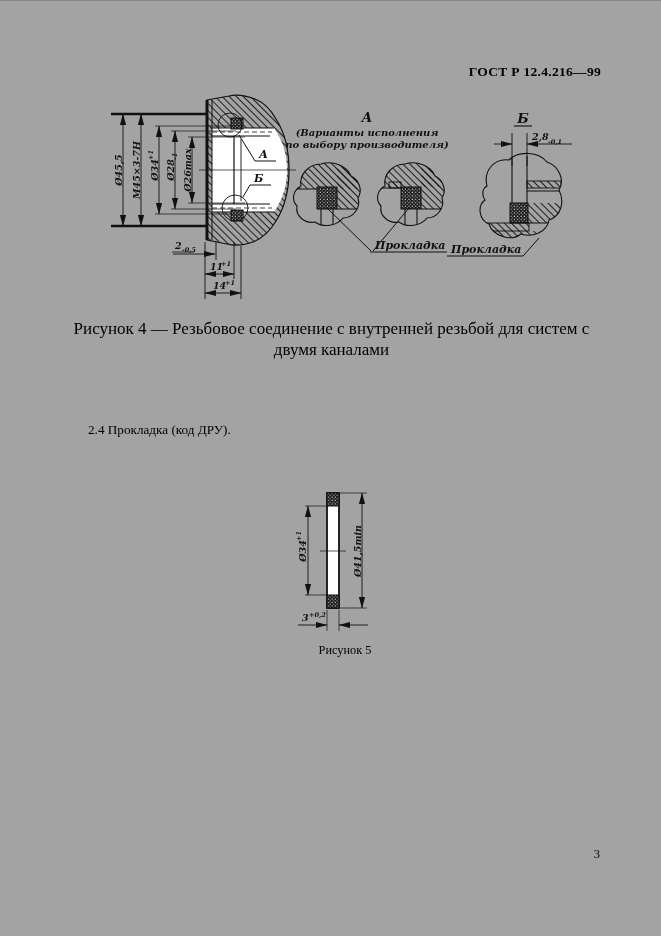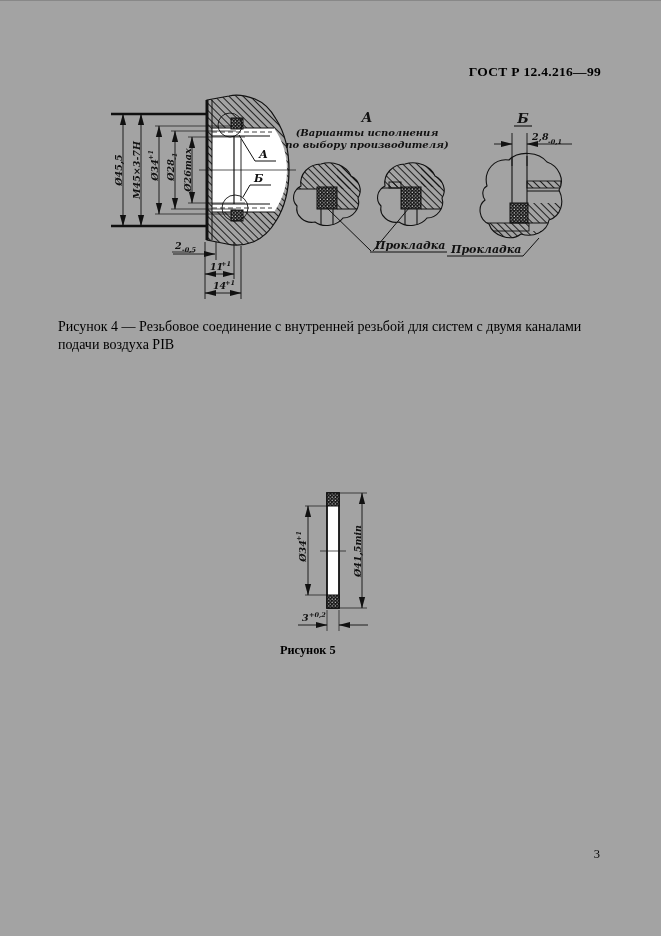--- a/index.html
+++ b/index.html
@@ -1,26 +1,26 @@
 <!DOCTYPE html>
 <html><head>
 <meta charset="utf-8">
 <style>
   html,body { margin:0; padding:0; background:#888; }
   .page { position:relative; width:661px; height:936px; background:#a3a3a3;
           font-family:"Liberation Serif", serif; color:#000; overflow:hidden; margin:1px auto; }
   .hdr { position:absolute; top:63px; left:0; width:601px; text-align:right;
          font-weight:bold; font-size:13.5px; letter-spacing:0.3px; }
-  .cap4 { position:absolute; top:317px; left:58px; width:547px; text-align:left;
-          font-size:14px; line-height:1.25; }
+  .cap4 { position:absolute; top:317px; left:58px; width:547px; text-align:center;
+          font-size:17px; line-height:1.25; }
   .bodytext { position:absolute; top:421px; left:58px; width:548px; font-size:13.2px; line-height:1.24; }
   .bodytext p { margin:0; }
   .ind { text-indent:30px; }
   .just { text-align:justify; text-align-last:justify; }
-  .cap5 { position:absolute; top:642px; left:280px; width:130px; text-align:left; font-size:12.3px;font-weight:bold; }
+  .cap5 { position:absolute; top:642px; left:280px; width:130px; text-align:center; font-size:12.3px; }
   .pagenum { position:absolute; top:846px; left:0; width:600px; text-align:right; font-size:12.5px; }
   svg { position:absolute; overflow:visible; }
   svg text { font-family:"DejaVu Serif", serif; font-style:italic; font-weight:bold;
              fill:#111; stroke:none; }
   .dim  { font-size:9.5px; }
   .tol  { font-size:6.5px; }
   .lbl  { font-size:11px; }
   .ttl  { font-size:13.5px; }
   .note { font-size:10px; }
 </style>
@@ -217,24 +217,24 @@
       <g stroke-width="1">
         <line x1="428" y1="170" x2="444" y2="152"></line>
         <line x1="352" y1="170" x2="428" y2="170"></line>
         <text class="lbl" x="356" y="167">Прокладка</text>
       </g>
     </g>
   </svg>
 
   <div class="cap4">
     <div>Рисунок 4 — Резьбовое соединение с внутренней резьбой для систем с двумя каналами</div>
-    <div>подачи воздуха PIB</div>
   </div>
 
   <div class="bodytext">
+    <p class="ind">2.4 Прокладка (код ДРУ).</p>
   </div>
 
   <svg style="left:280px; top:478px;" width="130" height="165" viewBox="0 0 130 165">
     <defs>
       <marker id="ae2" markerWidth="12" markerHeight="8" refX="11" refY="4" orient="auto" markerUnits="userSpaceOnUse">
         <path d="M11.5,4 L0,0.9 L0,7.1 Z" fill="#111"></path>
       </marker>
       <marker id="as2" markerWidth="12" markerHeight="8" refX="1" refY="4" orient="auto" markerUnits="userSpaceOnUse">
         <path d="M0.5,4 L12,0.9 L12,7.1 Z" fill="#111"></path>
       </marker>

